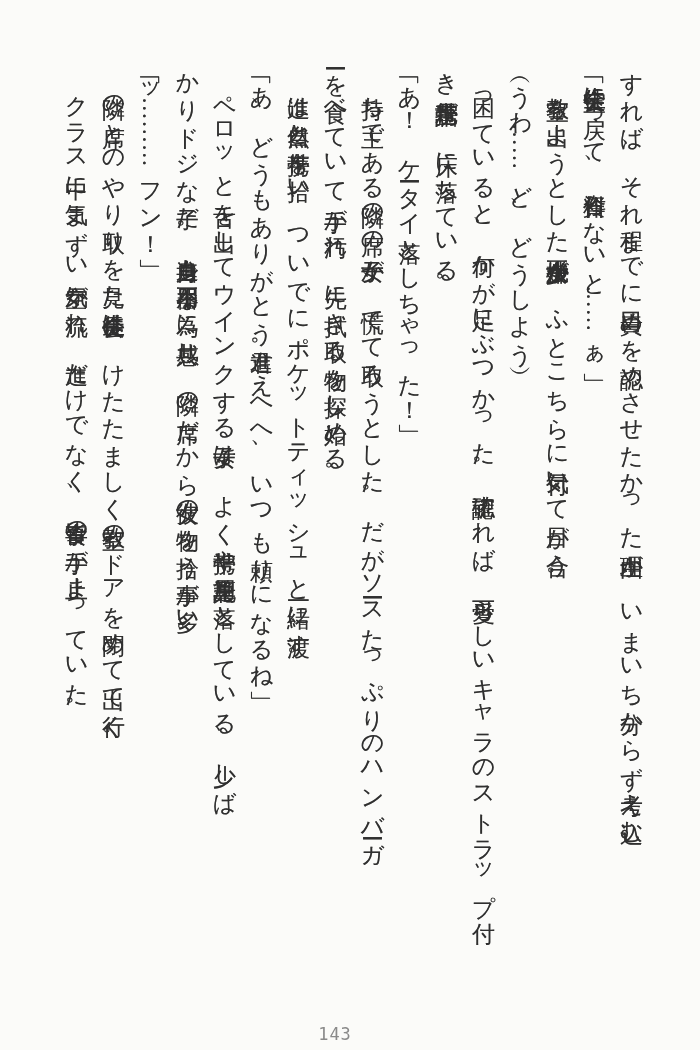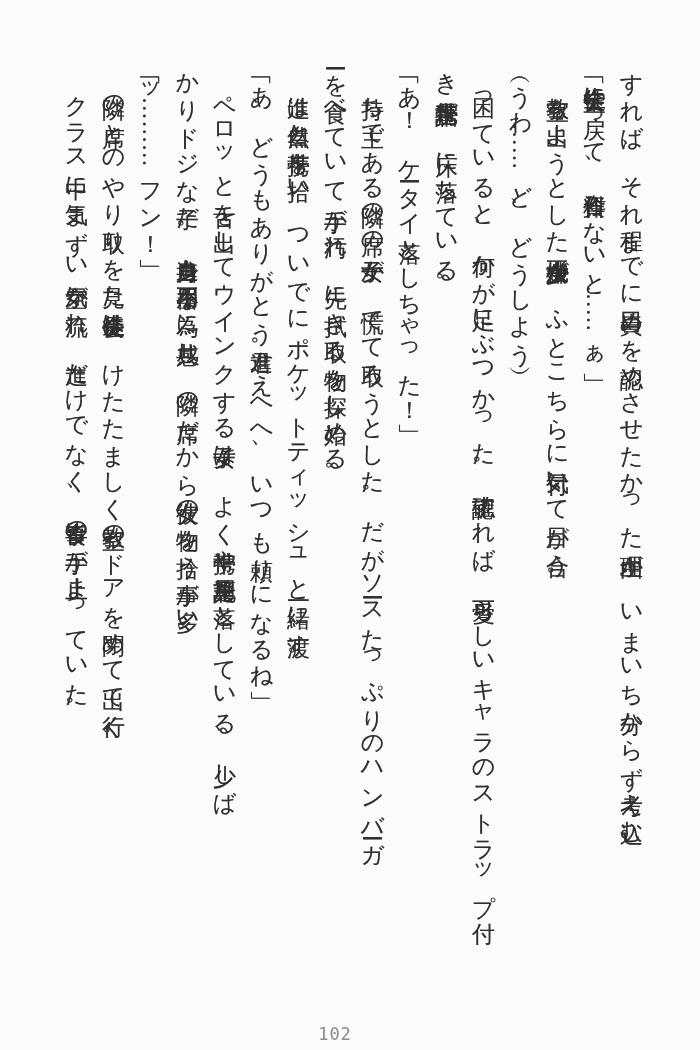--- a/index.html
+++ b/index.html
@@ -63,14 +63,14 @@
       <div class="tline ind-full">持ち主である隣の席の女子が、慌てて取ろうとした。だがソースたっぷりのハンバーガ</div>
       <div class="tline">ーを食べていて手が汚れ、先に拭き取る物を探し始める。</div>
       <div class="tline ind-full">進は自然と携帯を拾い、ついでにポケットティッシュと一緒に渡す。</div>
       <div class="tline ind-half">「あ、どうもありがとう進君。えへへ、いつも頼りになるね」</div>
       <div class="tline ind-full">ペロッと舌を出してウインクする女子は、よく携帯や筆記用具を落としている、少しば</div>
       <div class="tline">かりドジな子だ。進自身も不器用な為に共感し、隣の席だから彼女の物を拾う事が多い。</div>
       <div class="tline ind-half">「ッ………フン！」</div>
       <div class="tline ind-full">隣の席とのやり取りを見た生徒会長は、けたたましく教室のドアを閉めて出て行く。</div>
       <div class="tline ind-full">クラス中に気まずい空気が流れ、進だけでなく、皆食事の手が止まっていた。</div>
     </div>
-  <div class="page-number">102</div>
+  <div class="page-number">143</div>
 </div>
 
 </body></html>

